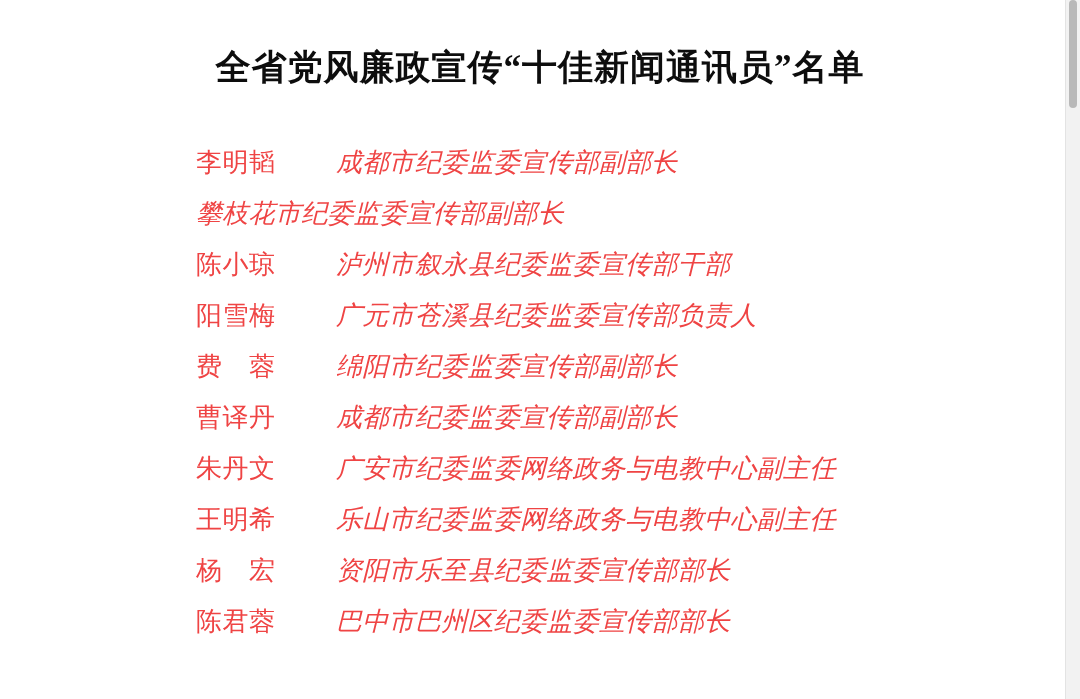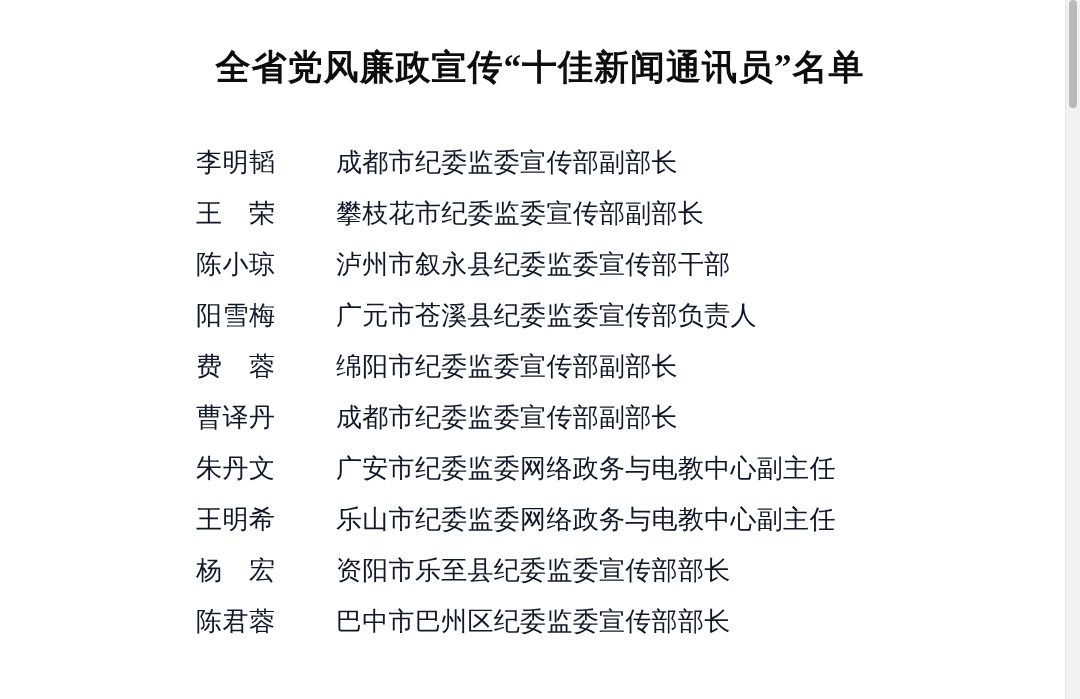--- a/index.html
+++ b/index.html
@@ -36,33 +36,34 @@
     margin: 0;
     padding: 0;
     list-style: none;
     margin-top: 46px;
   }
   .list-item {
     display: flex;
     align-items: baseline;
     font-size: 26px;
     line-height: 51px;
-    color: #0f172a;
+    color: #ef4444;
     padding-left: 196px;
   }
   .person-name {
     width: 140px;
     flex: 0 0 140px;
     white-space: pre;
     letter-spacing: 0.5px;
   }
   .person-title {
     flex: 1 1 auto;
     white-space: nowrap;
     letter-spacing: 0.3px;
+    font-style: italic;
   }
   
   .scrollbar-track {
     position: absolute;
     top: 0;
     right: 0;
     width: 14px;
     height: 699px;
     background: #f2f2f2;
     border-left: 1px solid #e3e3e3;
@@ -83,21 +84,20 @@
 <div class="page">
 
   <h1 class="doc-title">全省党风廉政宣传“十佳新闻通讯员”名单</h1>
 
   <ul class="name-list">
     <li class="list-item">
       <span class="person-name">李明韬</span>
       <span class="person-title">成都市纪委监委宣传部副部长</span>
     </li>
     <li class="list-item">
-      <span class="person-name">王　荣</span>
       <span class="person-title">攀枝花市纪委监委宣传部副部长</span>
     </li>
     <li class="list-item">
       <span class="person-name">陈小琼</span>
       <span class="person-title">泸州市叙永县纪委监委宣传部干部</span>
     </li>
     <li class="list-item">
       <span class="person-name">阳雪梅</span>
       <span class="person-title">广元市苍溪县纪委监委宣传部负责人</span>
     </li>

